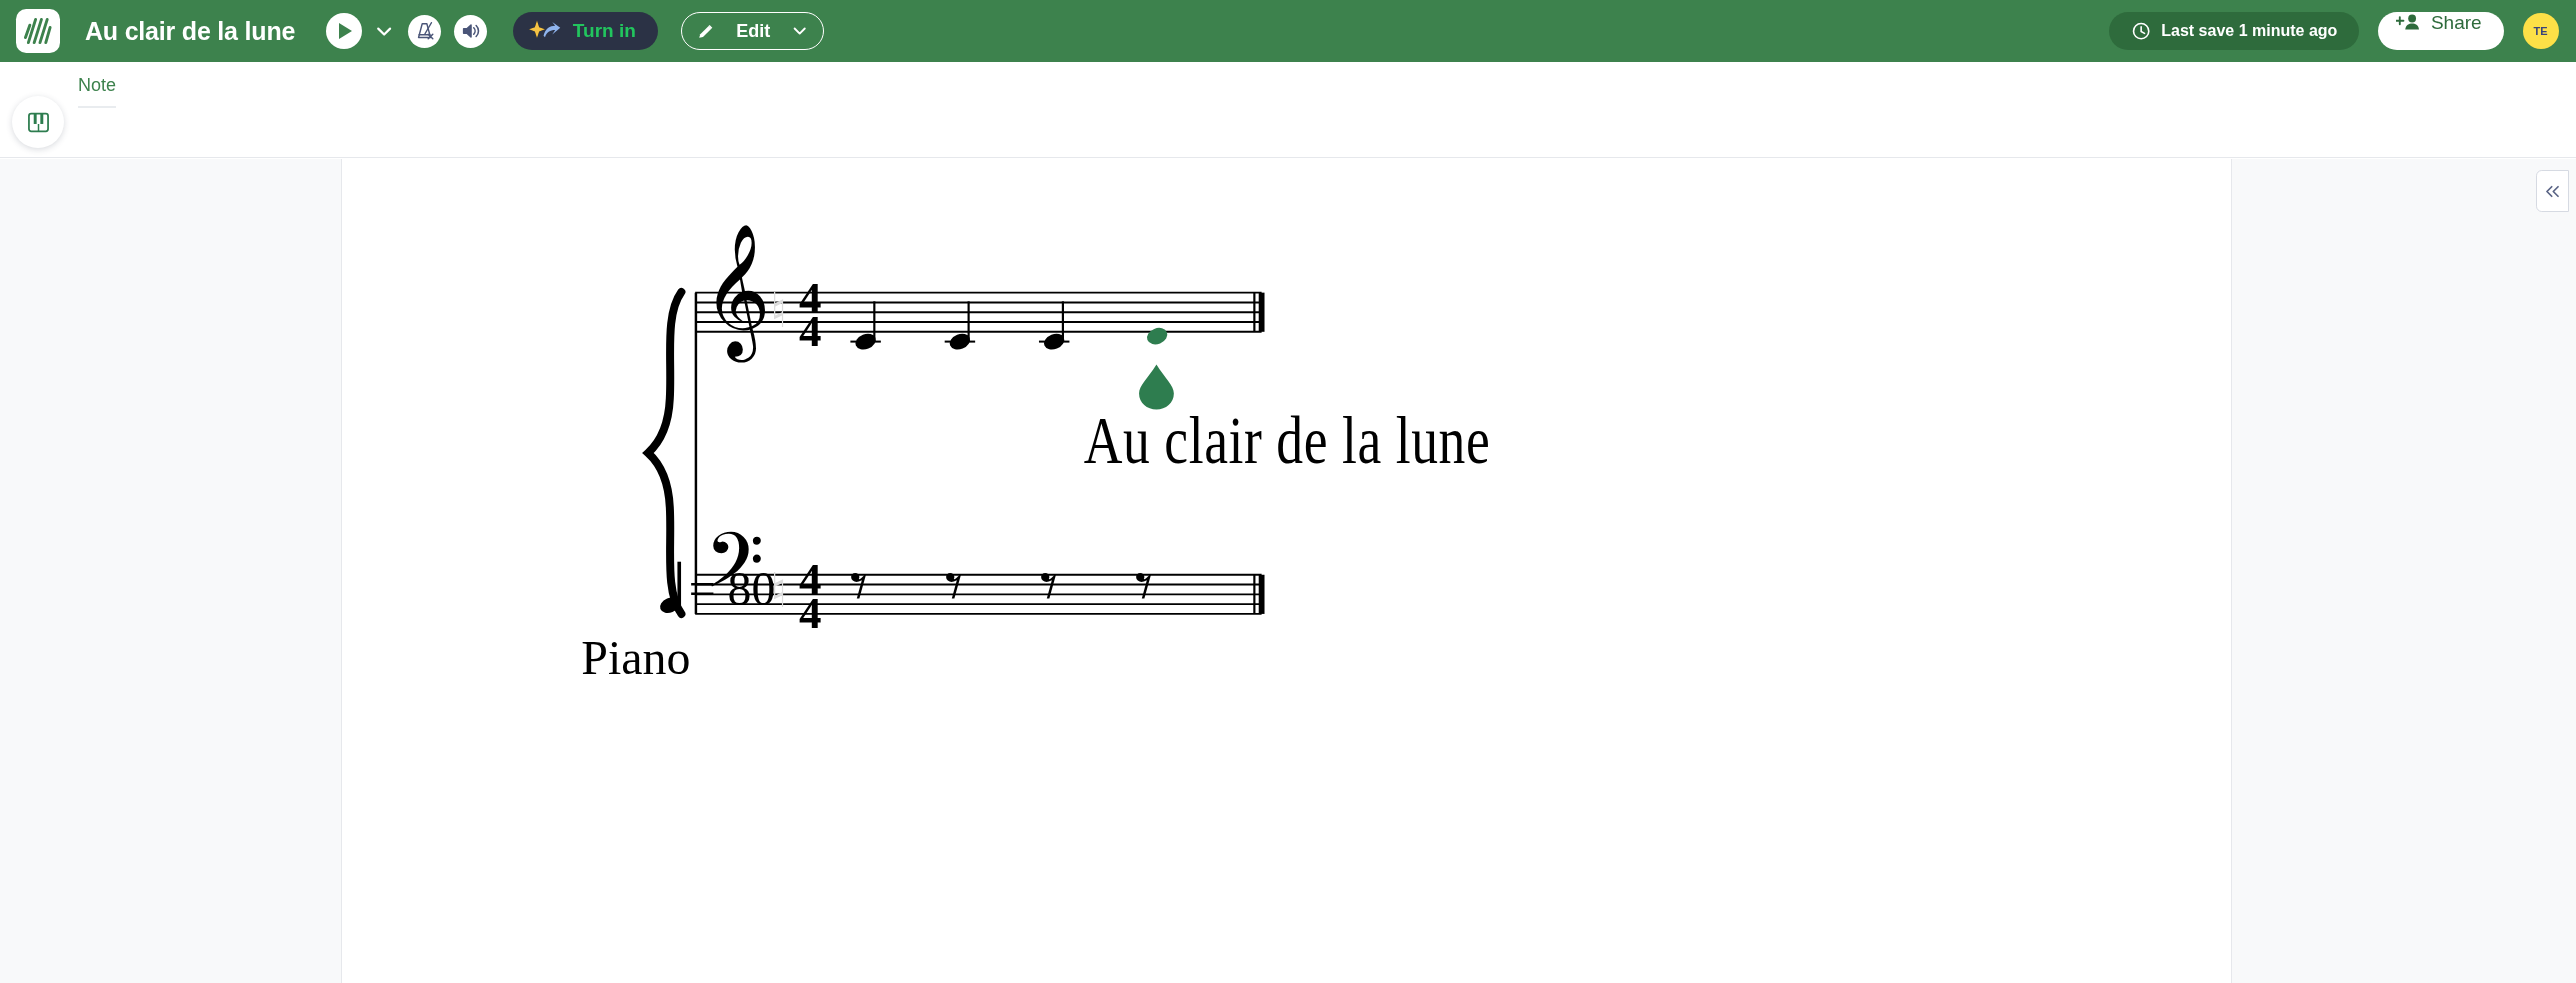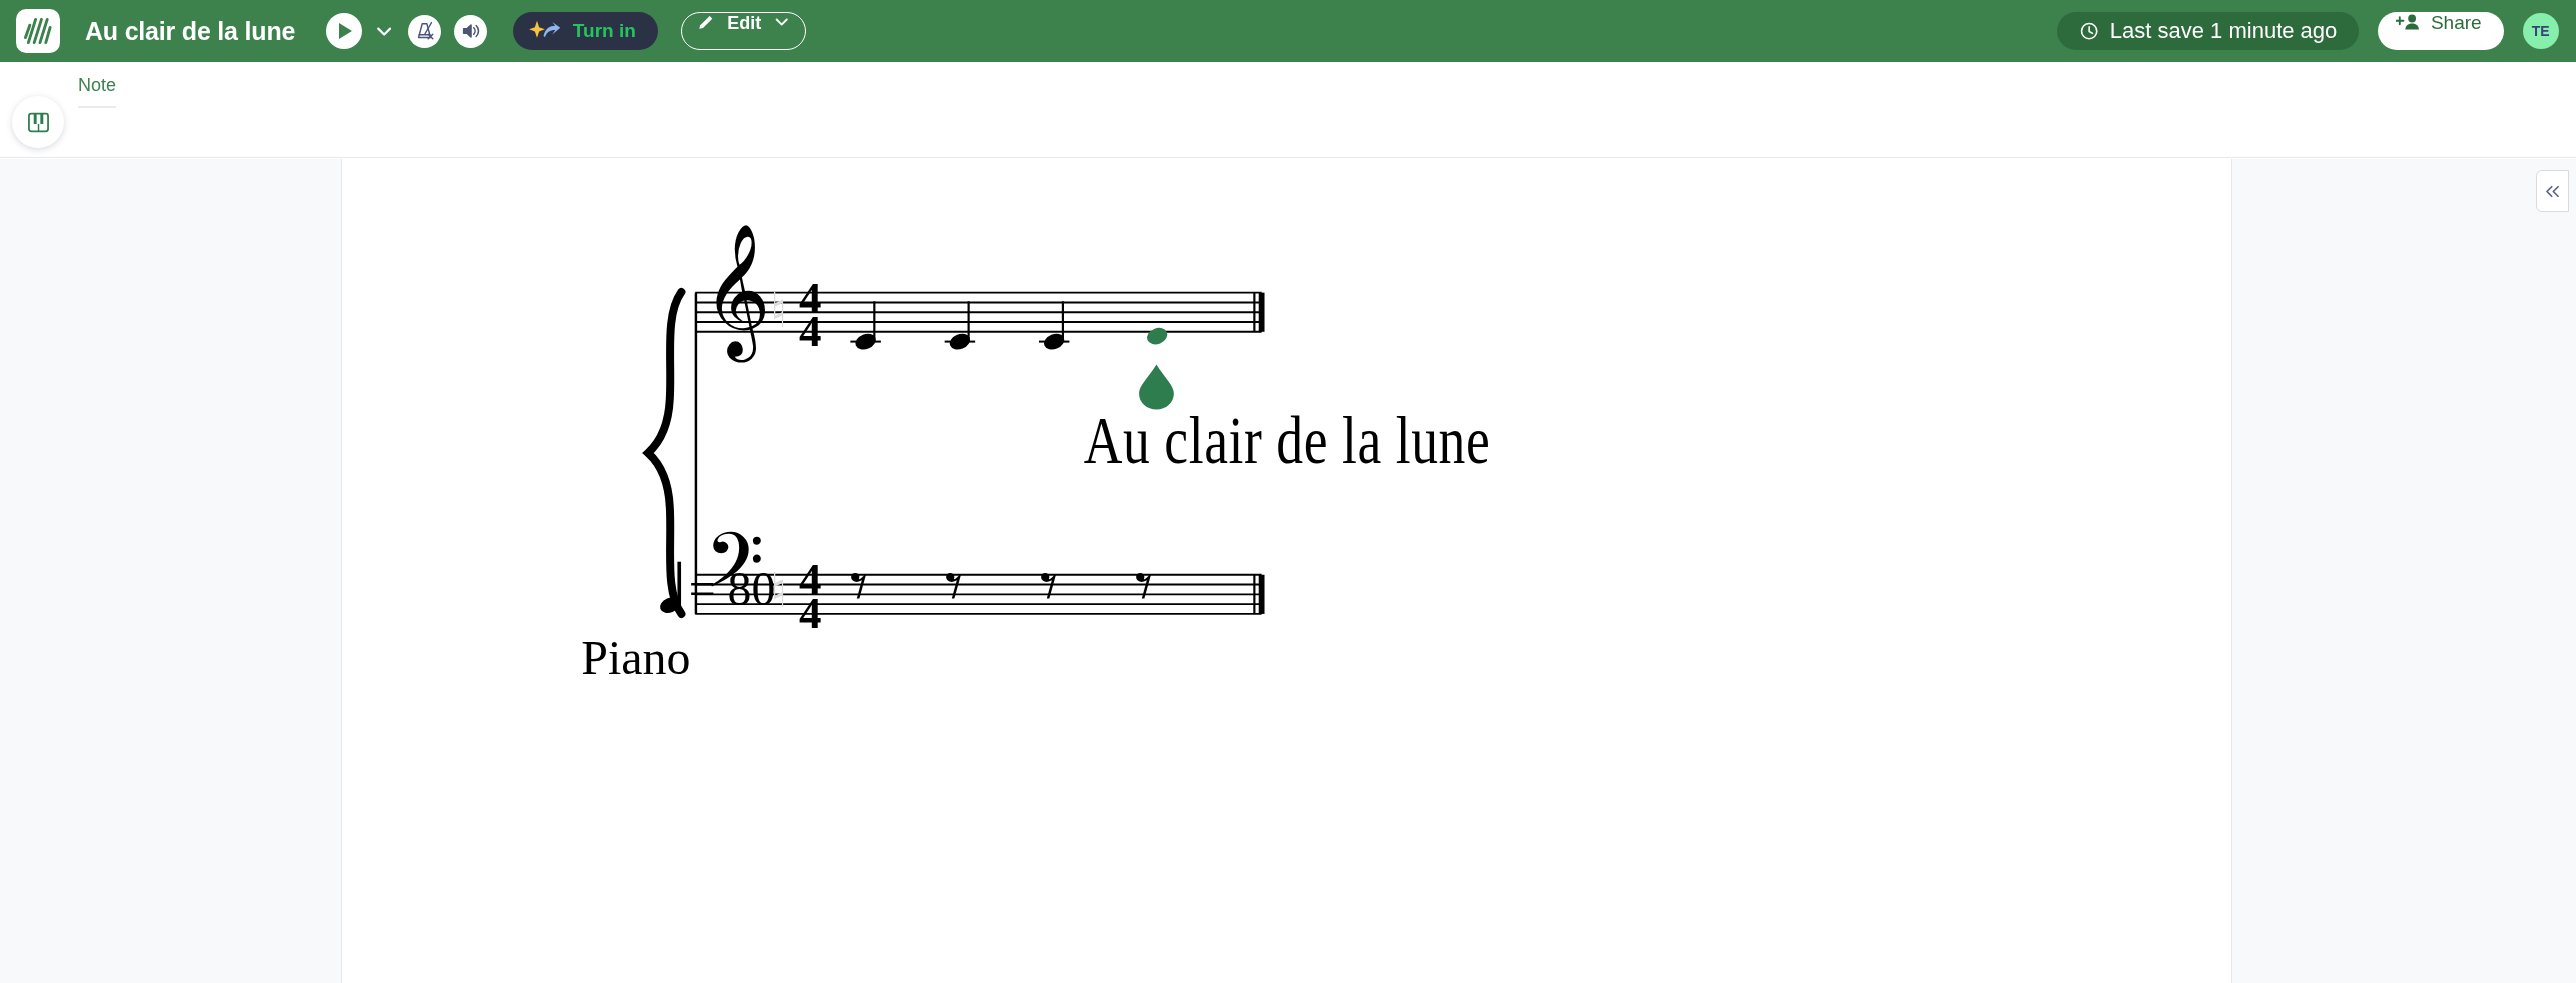--- a/index.html
+++ b/index.html
@@ -57,43 +57,43 @@
     margin-left: 26px; height: 38px;
     background: #2b3245; border-radius: 19px;
     display: flex; align-items: center;
     padding: 0 22px 0 16px; gap: 11.6px;
     cursor: pointer; flex: none;
   }
   .turnin-label { color: #22c55e; font-size: 19px; font-weight: 700; white-space: nowrap; }
   .edit-btn {
     margin-left: 23px; height: 38px;
     border: 1.8px solid #ffffff; border-radius: 19px;
-    display: flex; 
-    padding: 0 14.5px; gap: 12px;
+    display: flex; align-items: center;
+    padding: 0 14.5px; gap: 21px;
     cursor: pointer; flex: none;
   }
   .edit-label { color: #fff; font-size: 18px; font-weight: 700; }
   .hdr-spacer { flex: 1 1 auto; }
   .save-pill {
     height: 38px; background: #2e6b3c; border-radius: 19px;
     display: flex; align-items: center; gap: 10.2px;
     padding: 0 22px; flex: none;
   }
-  .save-label { color: #fff; font-size: 22px; white-space: nowrap; }
+  .save-label { color: #fff; font-size: 16px; white-space: nowrap; font-weight: bold; }
   .share-btn {
     margin-left: 19px; height: 38px; background: #ffffff;
     border-radius: 19px; display: flex; align-items: flex-start;
     gap: 10.2px; padding: 0 22px 0 17.4px; cursor: pointer; flex: none;
   }
   .share-label { color: #2e6b3c; font-size: 19px; font-weight: 400; }
   .avatar {
     margin-left: 19px; margin-right: 17.4px;
     width: 36px; height: 36px; border-radius: 50%;
-    background: #86efac; color: #39437a;
-    font-size: 14px; font-weight: 700;
+    background: #fde047; color: #39437a;
+    font-size: 11px; font-weight: 700;
     display: flex; align-items: center; justify-content: center;
     flex: none; cursor: pointer;
   }
 
   
   .subbar {
     position: absolute; left: 0; top: 62px;
     width: 2576px; height: 96px;
     background: #ffffff;
     border-bottom: 0.7px solid #e6e8ec;

